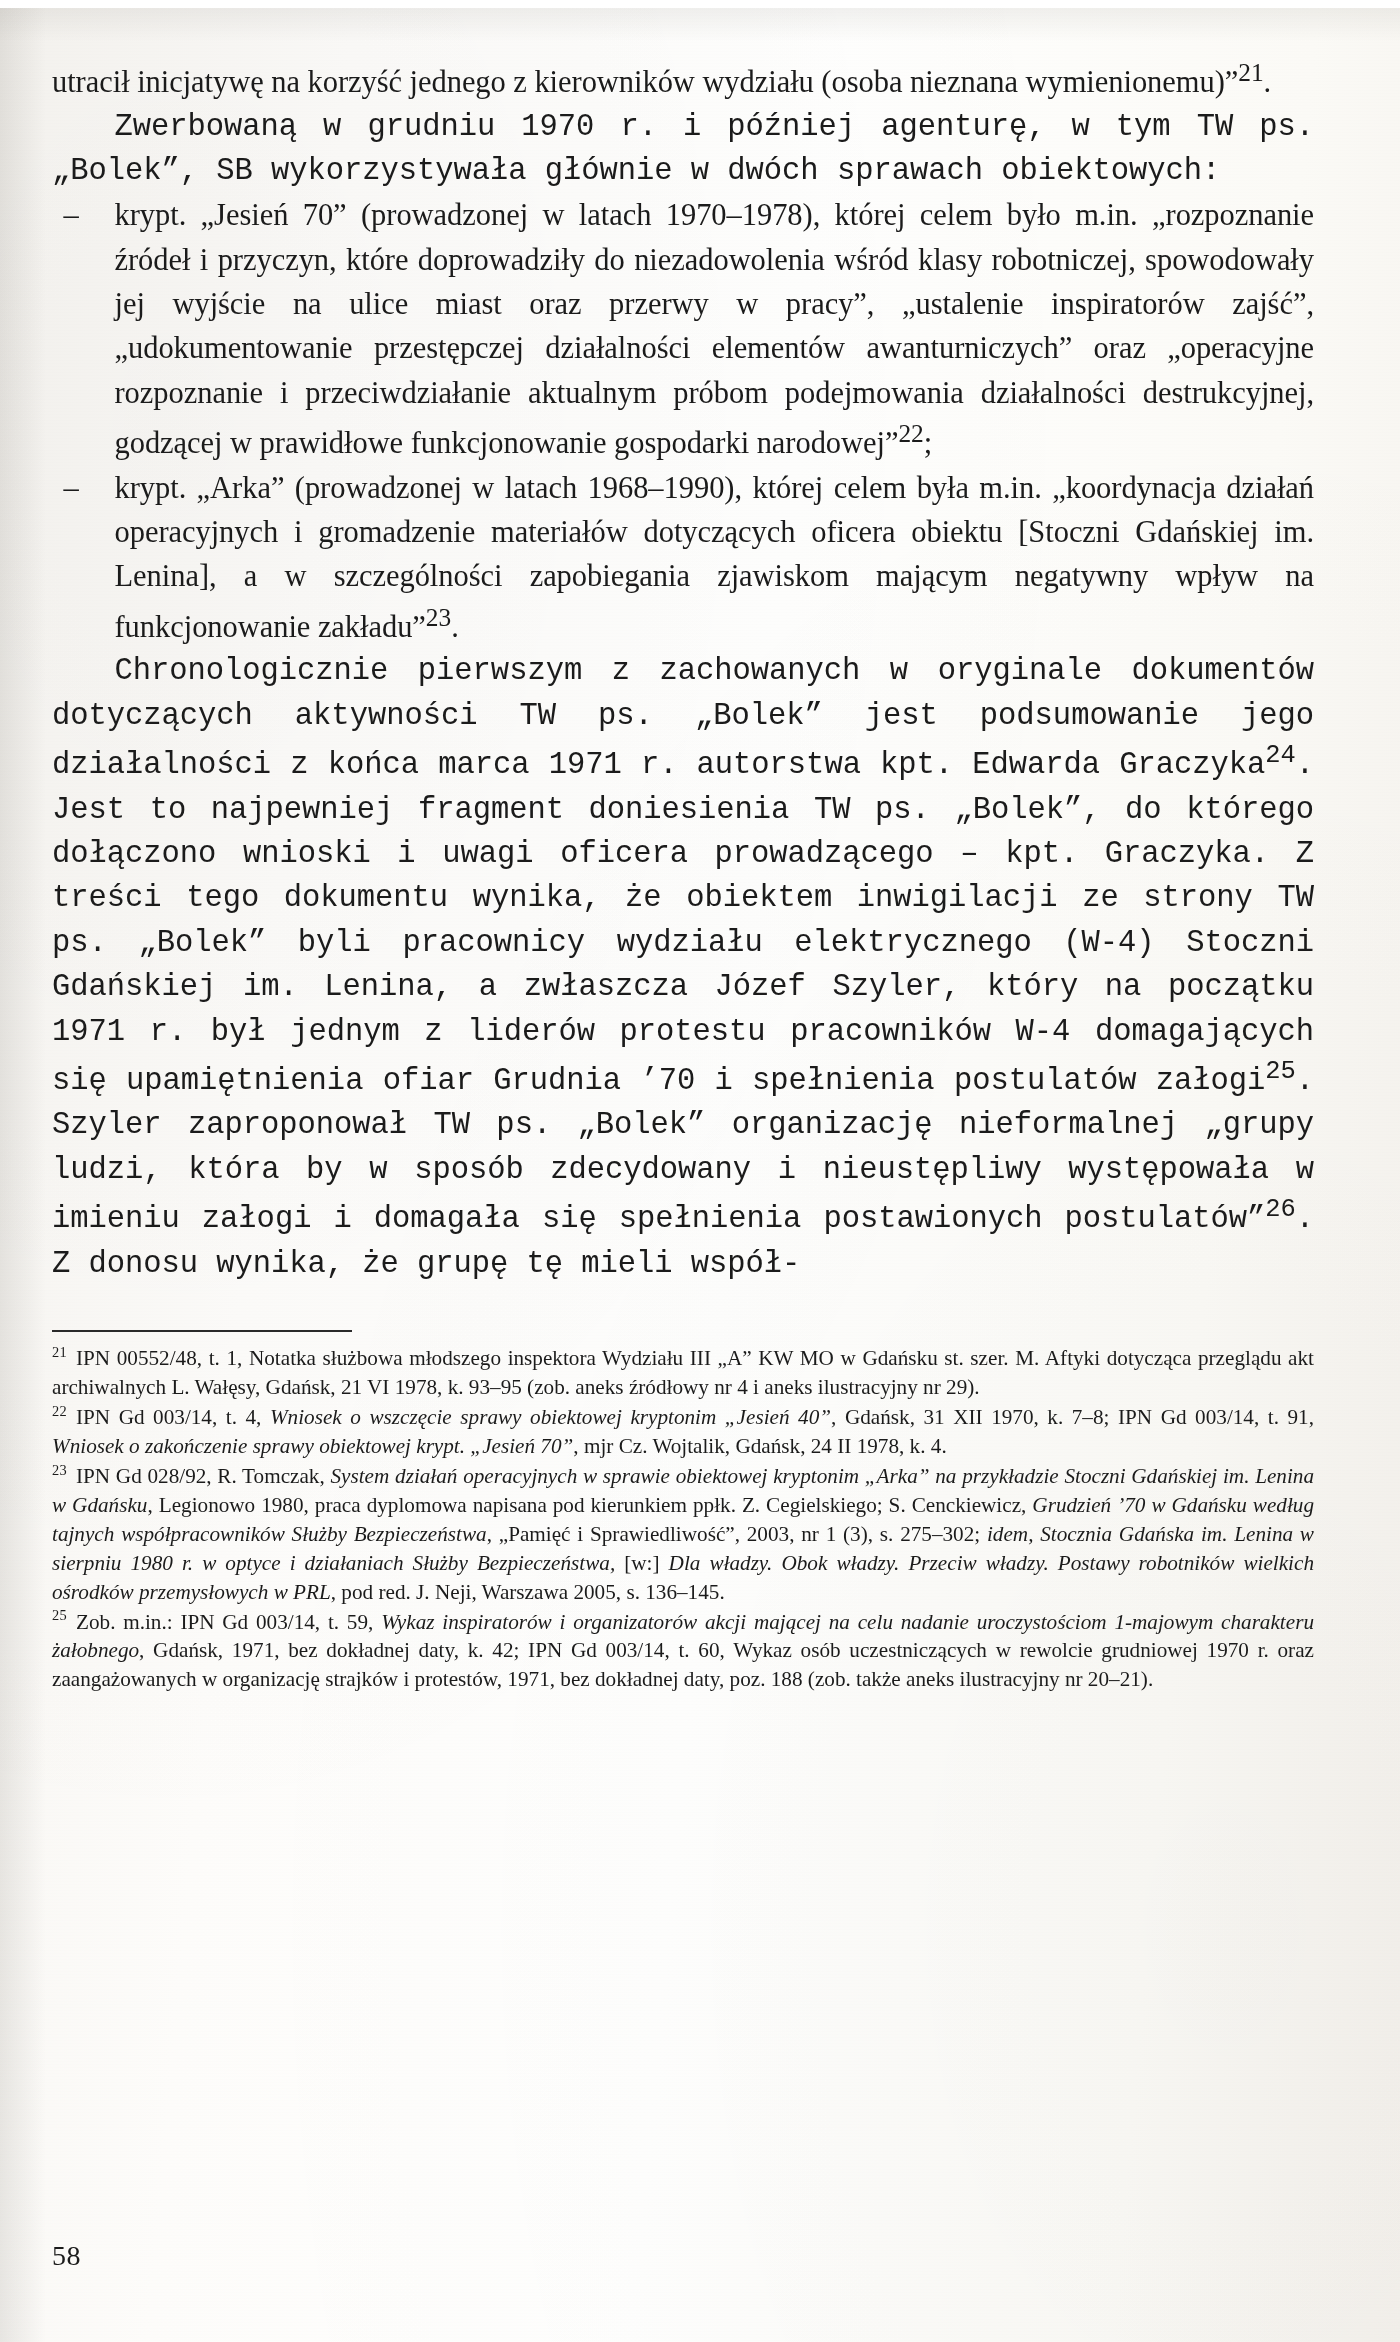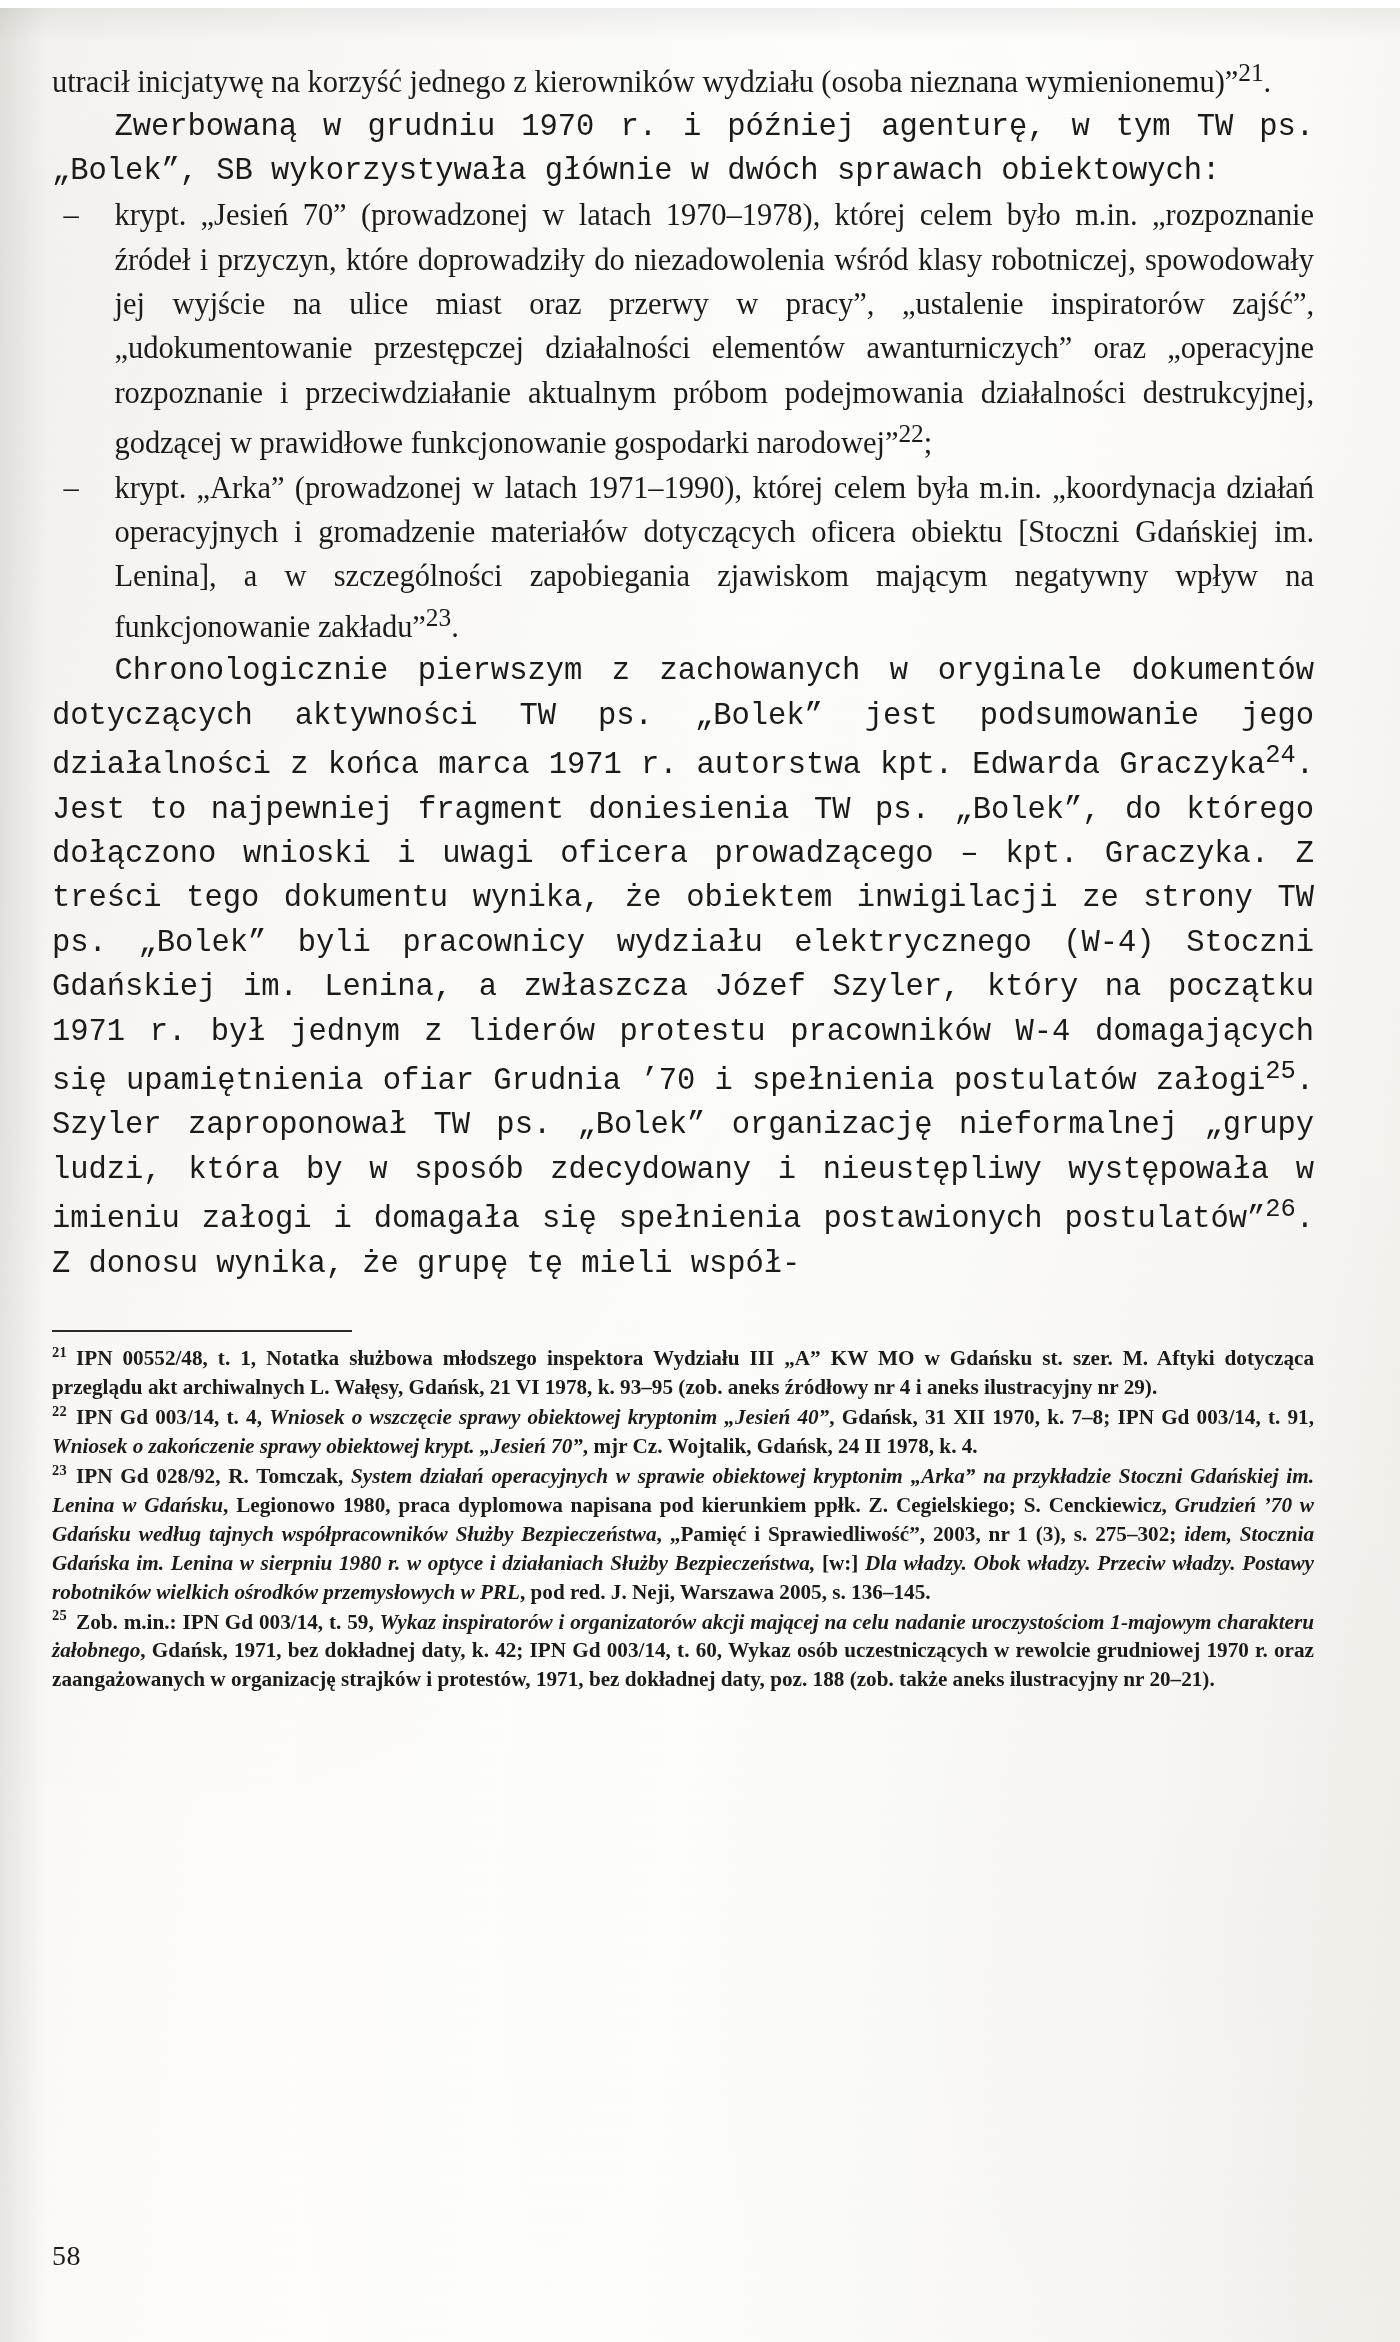--- a/index.html
+++ b/index.html
@@ -91,21 +91,20 @@
   }
   .footnotes {
     font-size: 21.2px;
     line-height: 1.365;
     text-align: justify;
   }
   .fn {
     position: relative;
     margin: 0 0 1px 0;
     text-align: justify;
-    font-weight: bold;
   }
   .fn .fn-num {
     font-size: 14.4px;
     vertical-align: super;
     line-height: 0;
     margin-right: 9px;
     letter-spacing: 0.3px;
   }
   i, .it { font-style: italic; }
 
@@ -143,21 +142,21 @@
 
       <p class="para indent"><span>Zwerbowaną w grudniu 1970 r. i później agenturę, w tym TW ps. „Bolek”, SB wykorzystywała głównie w dwóch sprawach obiektowych:</span></p>
 
       <div class="bullet-item">
         <span class="dash">–</span>
         <span class="hangbox"><span>krypt. „Jesień 70” (prowadzonej w latach 1970–1978), której celem było m.in. </span><span>„rozpoznanie źródeł i przyczyn, które doprowadziły do niezadowolenia wśród klasy robotniczej, spowodowały jej wyjście na ulice miast oraz przerwy w pracy”, „ustalenie inspiratorów zajść”, „udokumentowanie przestępczej działalności elementów awanturniczych” oraz „operacyjne rozpoznanie i przeciwdziałanie aktualnym próbom podejmowania działalności destrukcyjnej, godzącej w prawidłowe funkcjonowanie gospodarki narodowej”</span><sup>22</sup><span>;</span></span>
       </div>
 
       <div class="bullet-item">
         <span class="dash">–</span>
-        <span class="hangbox"><span>krypt. „Arka” (prowadzonej w latach 1971–1990), której celem była m.in. </span><span>„koordynacja działań operacyjnych i gromadzenie materiałów dotyczących oficera obiektu [Stoczni Gdańskiej im. Lenina], a w szczególności zapobiegania zjawiskom mającym negatywny wpływ na funkcjonowanie zakładu”</span><sup>23</sup><span>.</span></span>
+        <span class="hangbox"><span>krypt. „Arka” (prowadzonej w latach 1968–1990), której celem była m.in. </span><span>„koordynacja działań operacyjnych i gromadzenie materiałów dotyczących oficera obiektu [Stoczni Gdańskiej im. Lenina], a w szczególności zapobiegania zjawiskom mającym negatywny wpływ na funkcjonowanie zakładu”</span><sup>23</sup><span>.</span></span>
       </div>
 
       <p class="para indent"><span>Chronologicznie pierwszym z zachowanych w oryginale dokumentów dotyczących aktywności TW ps. „Bolek” jest podsumowanie jego działalności z końca marca 1971 r. autorstwa kpt. Edwarda Graczyka</span><sup>24</sup><span>. Jest to najpewniej fragment doniesienia TW ps. „Bolek”, do którego dołączono wnioski i uwagi oficera prowadzącego – kpt. Graczyka. Z treści tego dokumentu wynika, że obiektem inwigilacji ze strony TW ps. „Bolek” byli pracownicy wydziału elektrycznego (W-4) Stoczni Gdańskiej im. Lenina, a zwłaszcza Józef Szyler, który na początku 1971 r. był jednym z liderów protestu pracowników W-4 domagających się upamiętnienia ofiar Grudnia ’70 i spełnienia postulatów załogi</span><sup>25</sup><span>. Szyler zaproponował TW ps. „Bolek” organizację nieformalnej „grupy ludzi, która by w sposób zdecydowany i nieustępliwy występowała w imieniu załogi i domagała się spełnienia postawionych postulatów”</span><sup>26</sup><span>. Z donosu wynika, że grupę tę mieli współ-</span></p>
 
     </div>
 
     <div class="fn-rule"></div>
 
     <div class="footnotes" id="footnote-list">
         <p class="fn"><span class="fn-num">21</span><span>IPN 00552/48, t. 1, Notatka służbowa młodszego inspektora Wydziału III „A” KW MO w Gdańsku st. szer. M. Aftyki dotycząca przeglądu akt archiwalnych L. Wałęsy, Gdańsk, 21 VI 1978, k. 93–95 (zob. aneks źródłowy nr 4 i aneks ilustracyjny nr 29).</span></p>

